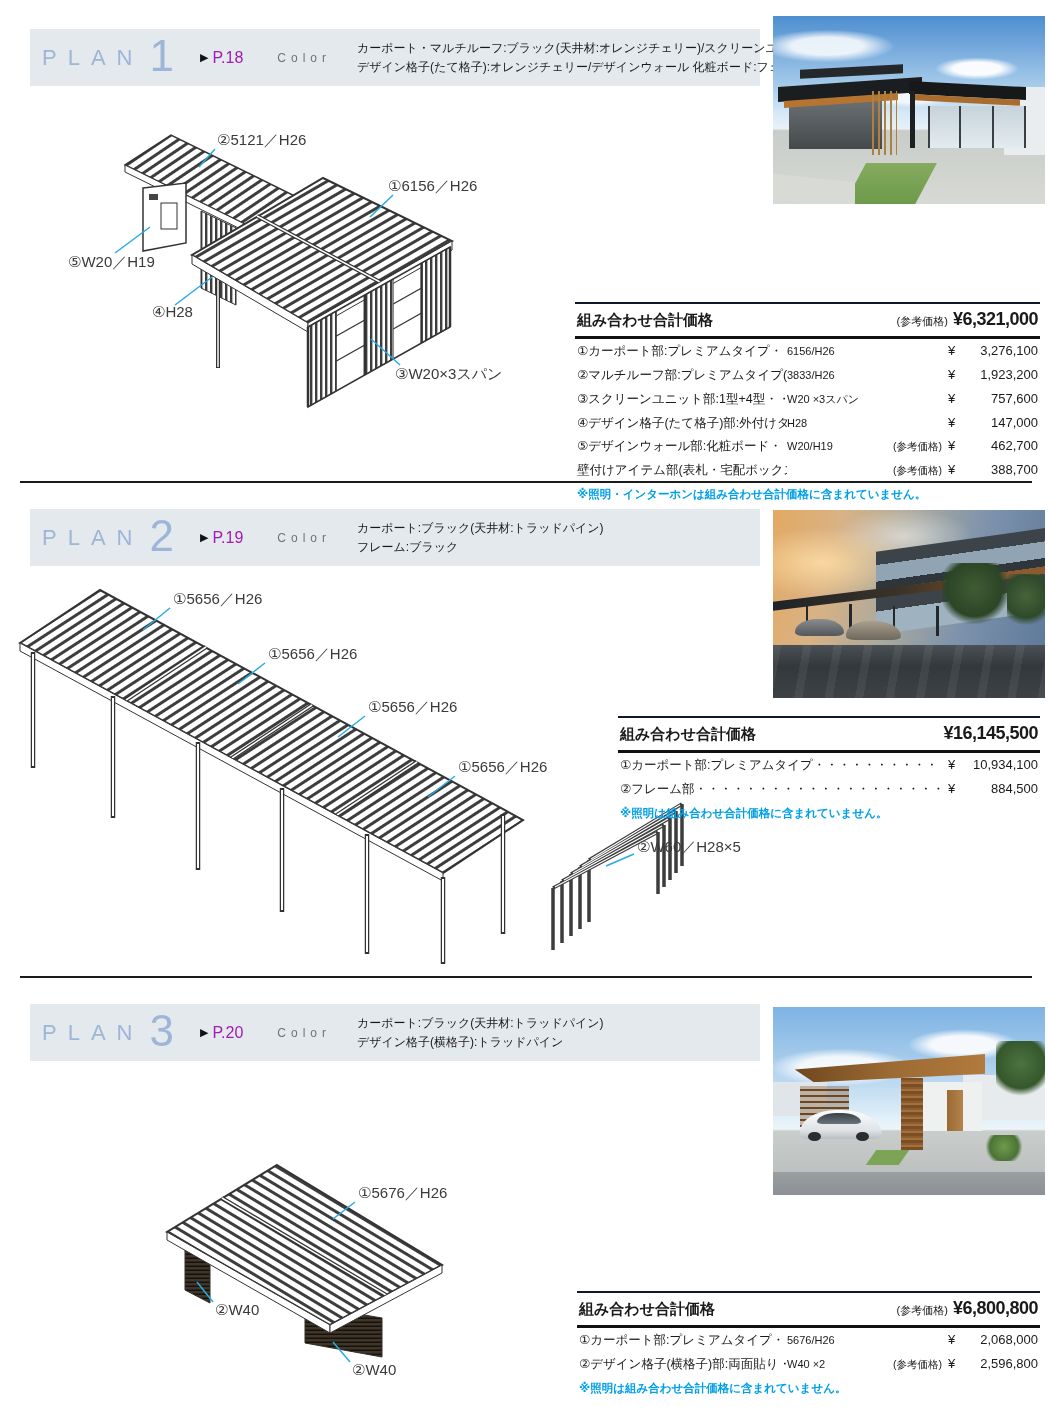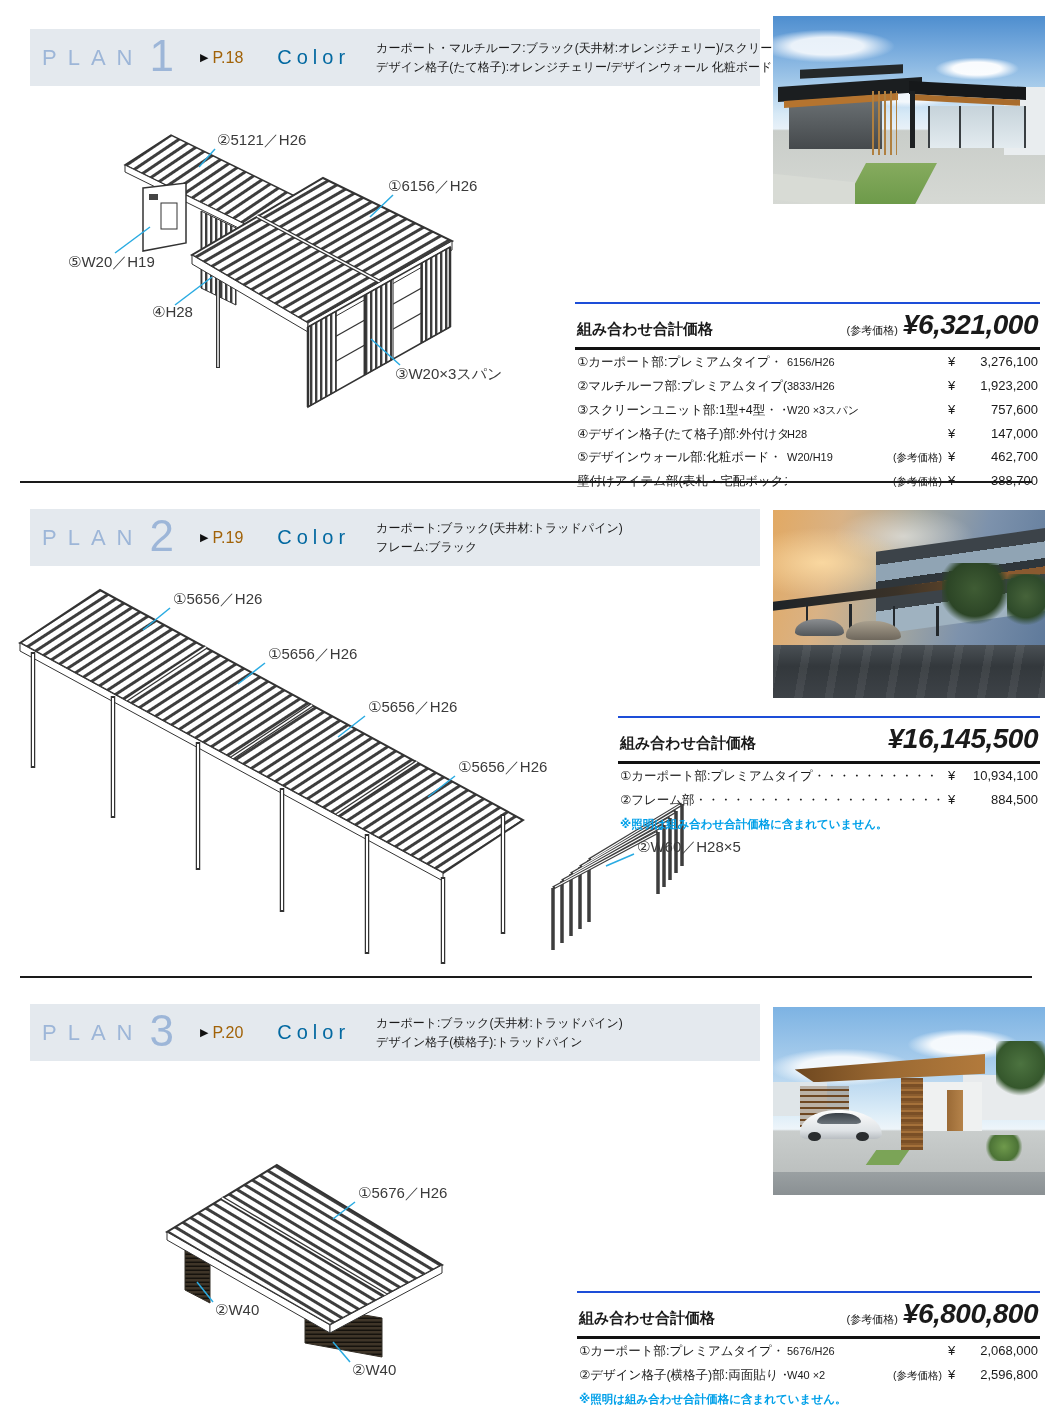--- a/index.html
+++ b/index.html
@@ -5,38 +5,38 @@
   html,body{margin:0;padding:0;background:#fff;}
   .page{position:relative;width:1048px;height:1412px;background:#fff;overflow:hidden;
         font-family:"Liberation Sans","DejaVu Sans",sans-serif;color:#1a1a1a;}
   
   .bar{position:absolute;left:30px;width:730px;height:57px;background:#e4e9ee;
        display:flex;align-items:center;padding-left:12px;box-sizing:border-box;}
   .bar .word{font-size:22px;letter-spacing:11px;color:#9db6d8;}
   .bar .num{font-size:44px;color:#9db6d8;margin-left:6px;margin-top:-4px;}
   .bar .pref{margin-left:26px;display:flex;align-items:center;white-space:nowrap;}
   .bar .pref .tri{font-size:11px;margin-right:4px;color:#111;}
-  .bar .pref .pnum{font-size:16px;color:#a16207;}
-  .bar .clabel{margin-left:34px;font-size:20px;letter-spacing:5px;color:#0369a1;}
+  .bar .pref .pnum{font-size:16px;color:#a21caf;}
+  .bar .clabel{margin-left:34px;font-size:12px;letter-spacing:5px;color:#737373;}
   .bar .cdesc{margin-left:26px;display:flex;flex-direction:column;font-size:12px;
               line-height:1.55;color:#1a1a1a;white-space:nowrap;}
   
   .photo{position:absolute;width:272px;height:188px;overflow:hidden;background:#9db6d8;}
   .photo div{position:absolute;}
   
   .diagram{position:absolute;}
   .diagram text{font-family:"Liberation Sans","DejaVu Sans",sans-serif;font-size:15px;fill:#3a3a3a;}
   
-  .ptable{position:absolute;border-top:2px solid #1d4ed8;}
+  .ptable{position:absolute;border-top:2px solid #0f172a;}
   .phead{display:flex;justify-content:space-between;align-items:baseline;
          padding:5px 2px 6px 2px;border-bottom:3px solid #111;}
   .ptitle{font-size:15px;font-weight:bold;}
   .phright{display:flex;align-items:baseline;}
   .pref-label{font-size:11px;margin-right:5px;}
-  .ptotal{font-size:28px;font-weight:bold;letter-spacing:-0.5px;font-style:italic;}
+  .ptotal{font-size:18px;font-weight:bold;letter-spacing:-0.5px;}
   .prow{display:flex;align-items:baseline;padding:3px 2px 2px 2px;font-size:12.5px;line-height:1.45;}
   .rlabel{flex:1;white-space:nowrap;overflow:hidden;}
   .rspec{width:95px;font-size:11px;white-space:nowrap;}
   .rprefix{width:60px;font-size:10.5px;text-align:right;white-space:nowrap;}
   .rprice{width:90px;display:flex;justify-content:space-between;font-size:13px;margin-left:6px;}
   .pnote{margin-top:5px;font-size:11.5px;font-weight:bold;color:#00a0e9;padding-left:2px;white-space:nowrap;}
   .divider{position:absolute;left:20px;width:1012px;border-top:2px solid #1a1a1a;}
 </style>
 </head>
 <body>
@@ -196,20 +196,21 @@
     </div>
     <div class="prow">
       <span class="rlabel">壁付けアイテム部(表札・宅配ボックス・ポスト)・・</span>
       <span class="rspec"></span>
       <span class="rprefix">(参考価格)</span>
       <span class="rprice">
           <span class="yen">¥</span>
           <span class="amt">388,700</span>
         </span>
     </div>
+    <div class="pnote">※照明・インターホンは組み合わせ合計価格に含まれていません。</div>
   </div>
 
   <div class="divider" style="top:481px"></div>
 
   <div class="bar" style="top:509px">
     <span class="word">PLAN</span>
     <span class="num">2</span>
     <span class="pref">
       <span class="tri">▶</span>
       <span class="pnum">P.19</span>

